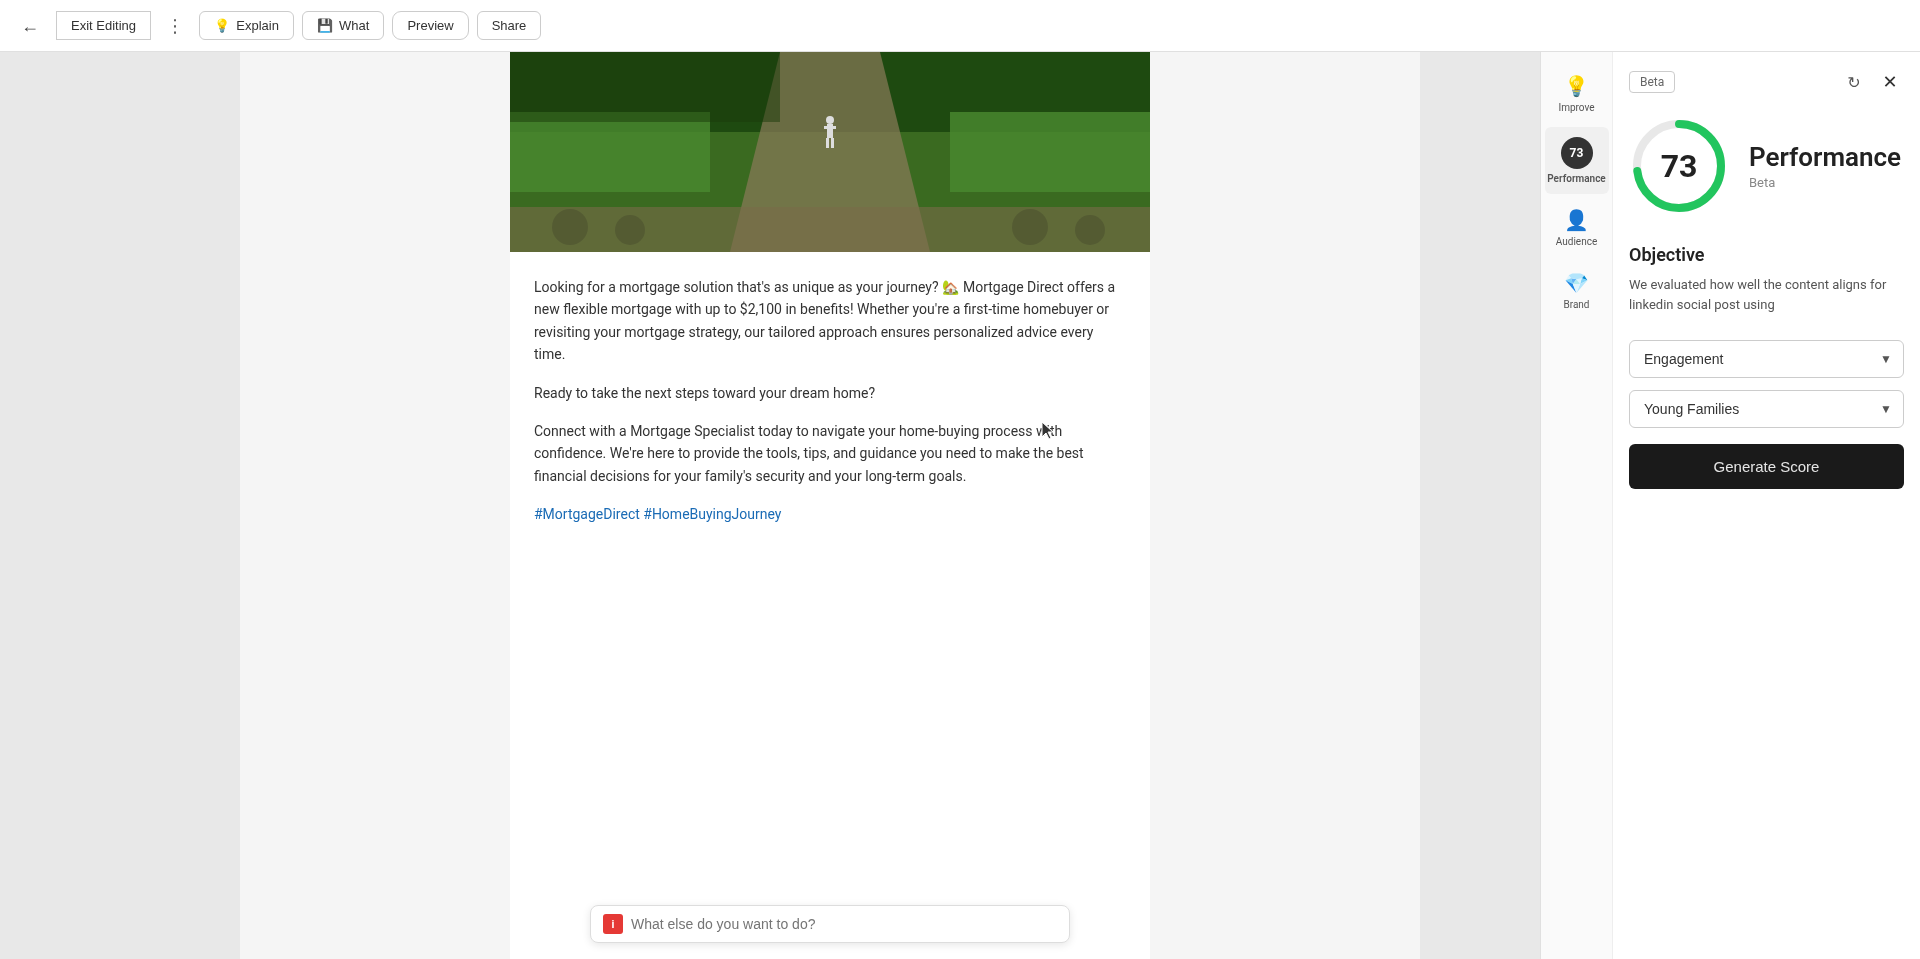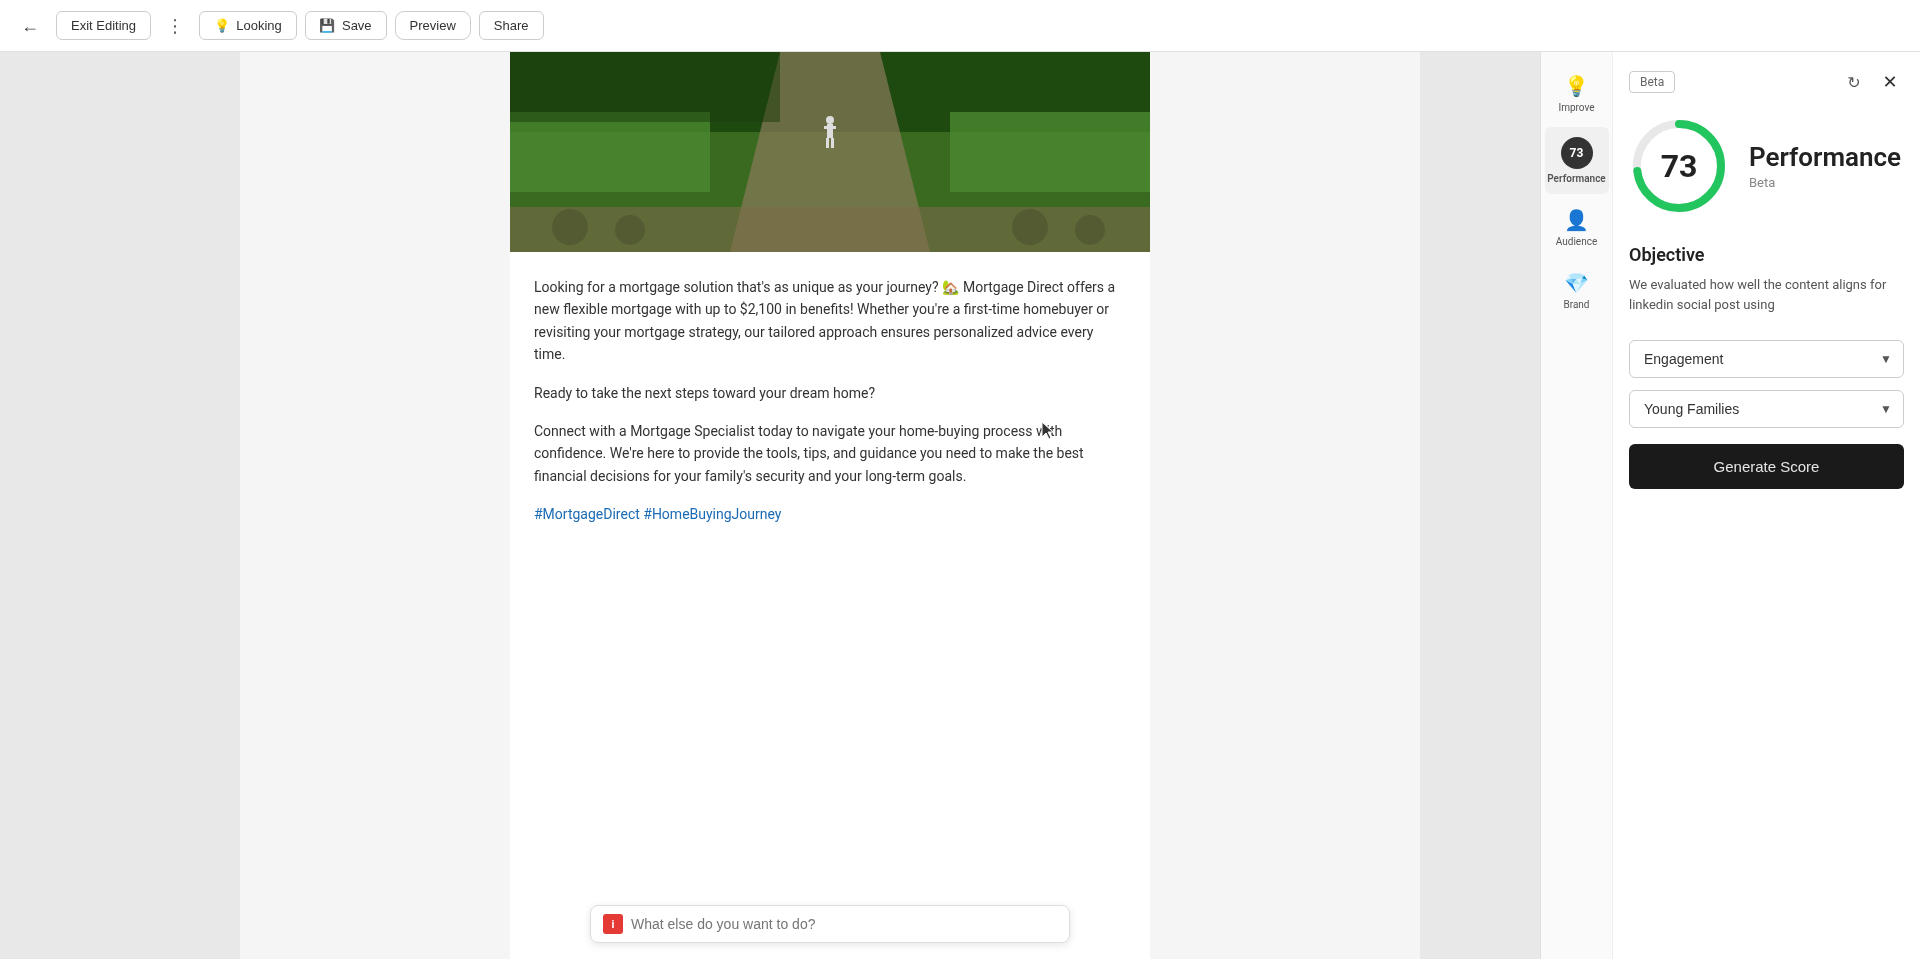--- a/index.html
+++ b/index.html
@@ -6,21 +6,21 @@
     body { font-family: -apple-system, BlinkMacSystemFont, 'Segoe UI', Roboto, sans-serif; background: #f0f0f0; height: 959px; overflow: hidden; display: flex; flex-direction: column; }
 
     
     .topbar {
       display: flex; align-items: center; height: 52px; background: #fff;
       border-bottom: 1px solid #e0e0e0; padding: 0 16px; gap: 12px; flex-shrink: 0;
     }
     .topbar-back { width: 28px; height: 28px; display: flex; align-items: center; justify-content: center; cursor: pointer; color: #444; font-size: 18px; }
     .topbar-title { flex: 1; font-size: 15px; font-weight: 500; color: #222; }
     .topbar-actions { display: flex; align-items: center; gap: 8px; }
-    .btn-exit { border: 1px solid #ccc; background: #fff; border-radius: 6px; padding: 6px 14px; font-size: 13px; cursor: pointer; color: #333; }
+    .btn-exit { border: 1px solid #ccc; background: #fff; border-radius: 0; padding: 6px 14px; font-size: 13px; cursor: pointer; color: #333; }
     .btn-more { border: none; background: none; width: 32px; height: 32px; display: flex; align-items: center; justify-content: center; cursor: pointer; font-size: 18px; color: #555; }
     .btn-explain { display: flex; align-items: center; gap: 6px; border: 1px solid #ccc; background: #fff; border-radius: 6px; padding: 6px 14px; font-size: 13px; cursor: pointer; color: #333; }
     .btn-save { display: flex; align-items: center; gap: 6px; border: 1px solid #ccc; background: #fff; border-radius: 6px; padding: 6px 14px; font-size: 13px; cursor: pointer; color: #333; }
     .btn-preview { border: 1px solid #ccc; background: #fff; border-radius: 9px; padding: 6px 14px; font-size: 13px; cursor: pointer; color: #333; }
     .btn-share { border: 1px solid #ccc; background: #fff; border-radius: 6px; padding: 6px 14px; font-size: 13px; cursor: pointer; color: #333; }
 
     
     .main-layout { display: flex; flex: 1; overflow: hidden; }
 
     
@@ -98,25 +98,25 @@
 </head>
 <body>
 
 <div class="topbar">
   <div class="topbar-back">←</div>
   <div class="topbar-actions">
     <button class="btn-exit">Exit Editing</button>
     <button class="btn-more">⋮</button>
     <button class="btn-explain">
       <span>💡</span>
-      <span>Looking</span>
+      <span>Explain</span>
     </button>
     <button class="btn-save">
       <span>💾</span>
-      <span>Save</span>
+      <span>What</span>
     </button>
     <button class="btn-preview">Preview</button>
     <button class="btn-share">Share</button>
   </div>
 </div>
 
 <div class="main-layout">
 
   <div class="left-gray"></div>
 

